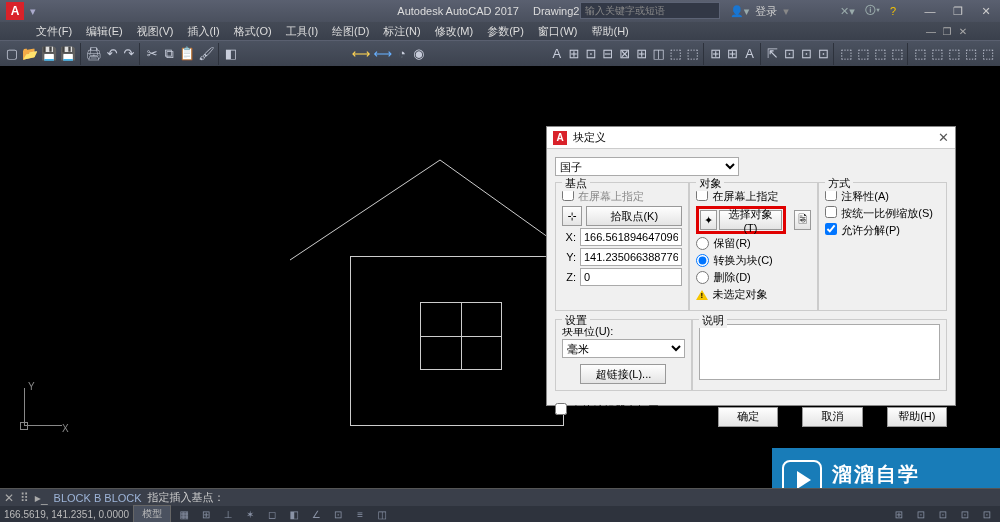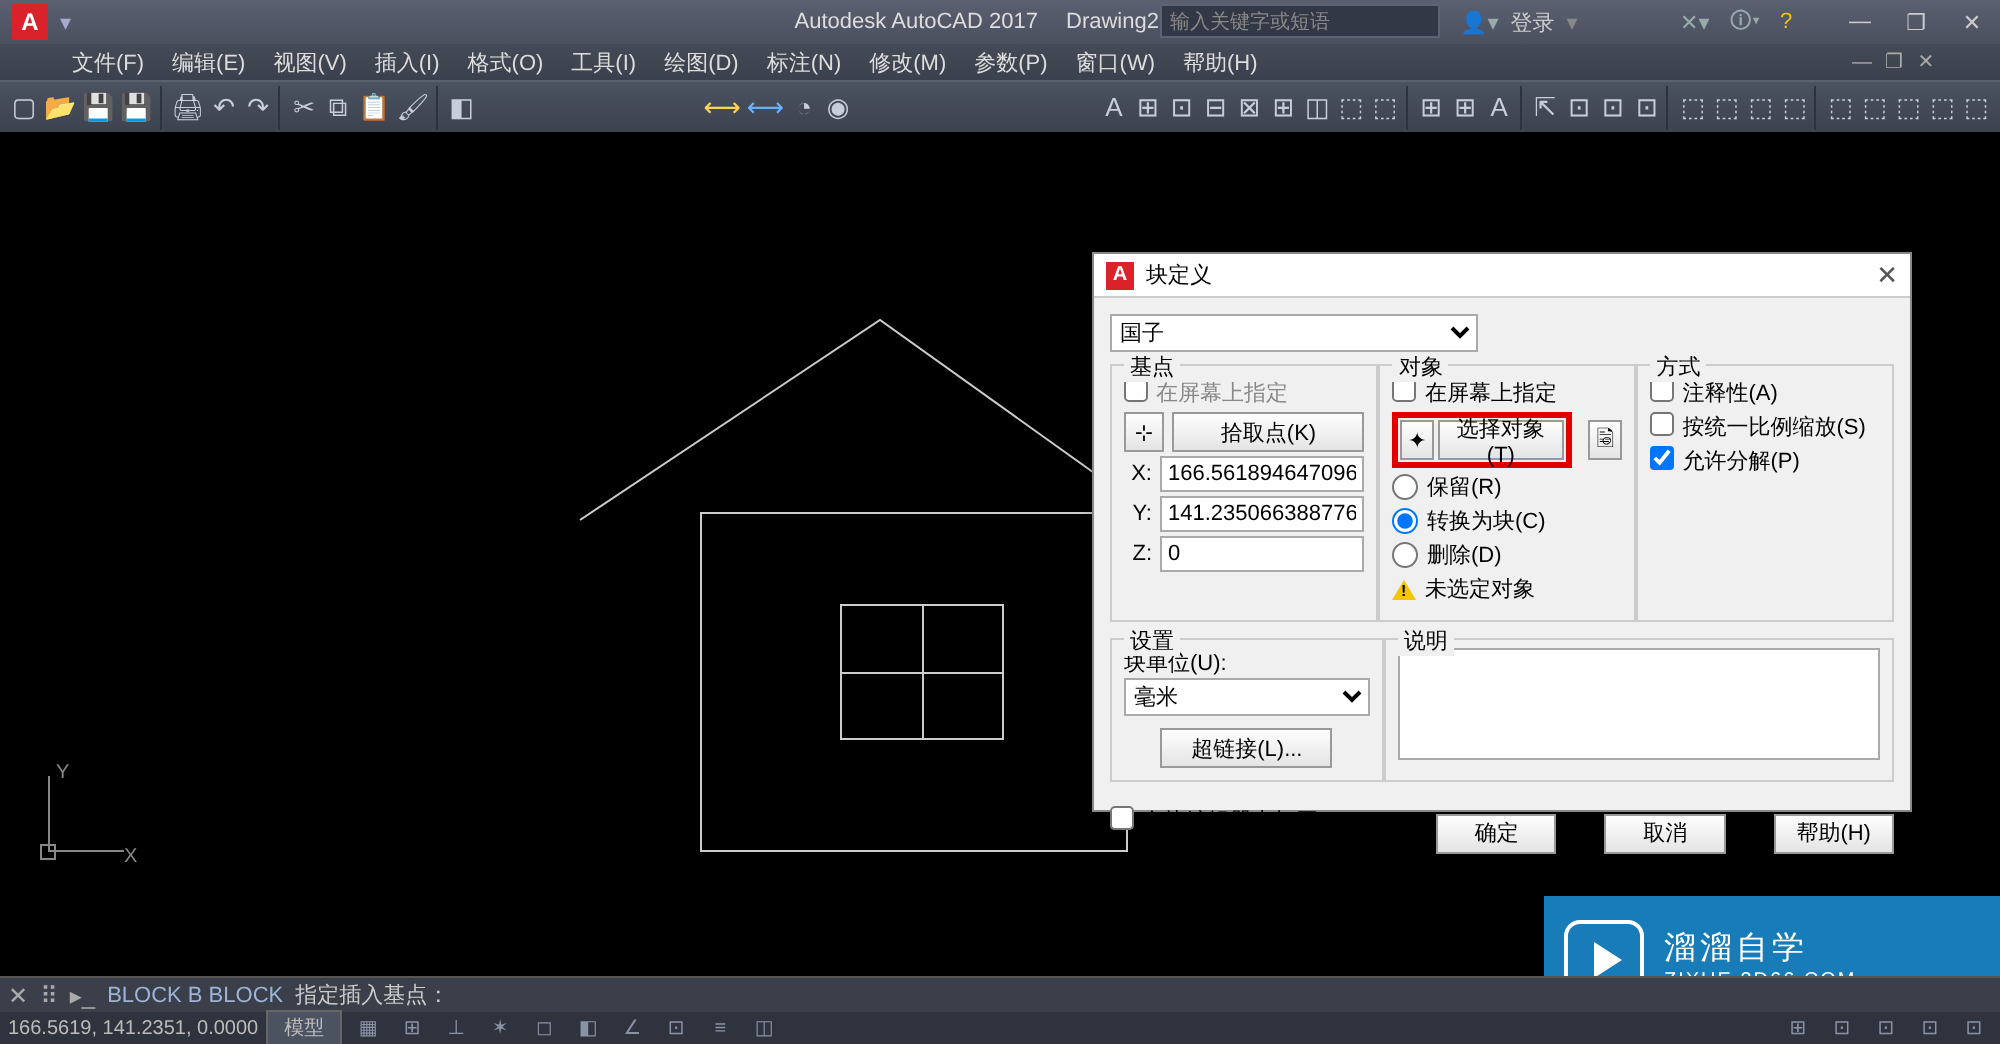--- a/index.html
+++ b/index.html
@@ -78,21 +78,21 @@
   .coord-row { display:flex; align-items:center; gap:4px; margin:2px 0; }
   .coord-row label { width:14px; text-align:right; }
   .coord-row input { flex:1; }
   .gray { color:#888; }
 
   
   .watermark { position:absolute; right:0; bottom:10px; width:228px; height:64px; background:#187cb8; display:flex; align-items:center; padding:0 10px; gap:10px; }
   .watermark .play { width:40px; height:40px; border:2px solid #fff; border-radius:8px; display:flex; align-items:center; justify-content:center; }
   .watermark .play::before { content:''; width:0;height:0;border-left:14px solid #fff;border-top:9px solid transparent;border-bottom:9px solid transparent; margin-left:3px; }
   .watermark .txt { color:#fff; }
-  .watermark .txt .big { font-size:16px; font-weight:normal; letter-spacing:2px; }
+  .watermark .txt .big { font-size:20px; font-weight:bold; letter-spacing:2px; }
   .watermark .txt .small { font-size:10px; letter-spacing:1px; }
 </style>
 </head>
 <body>
 
 <div class="titlebar">
   <div class="red-a">A</div>
   <span style="color:#aac;">▾</span>
   <div class="center">
     <span>Autodesk AutoCAD 2017</span>

